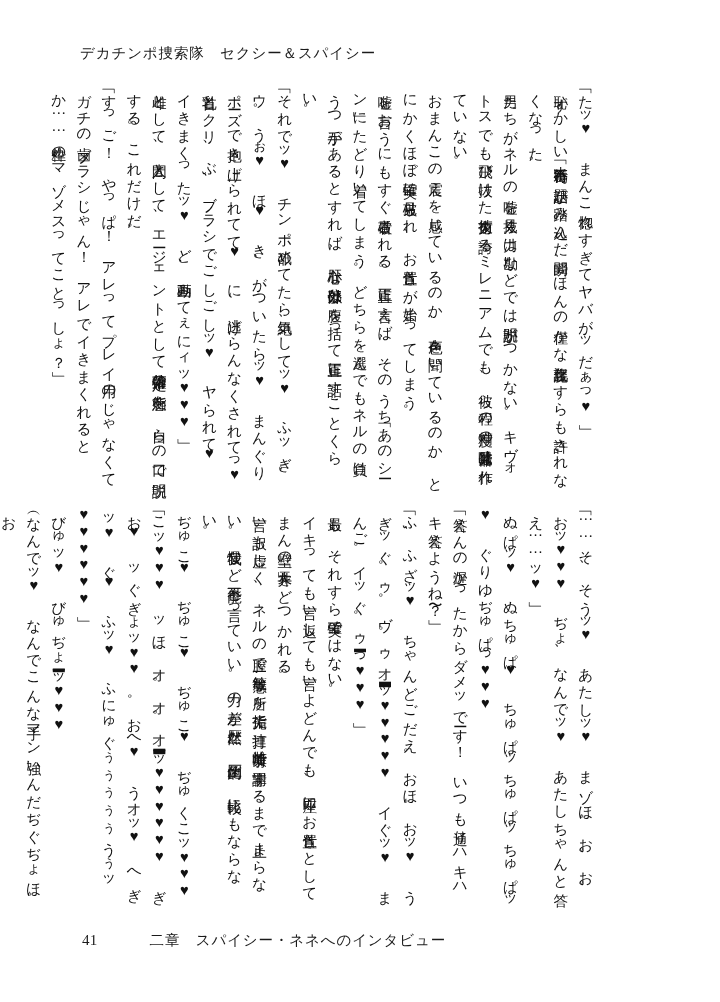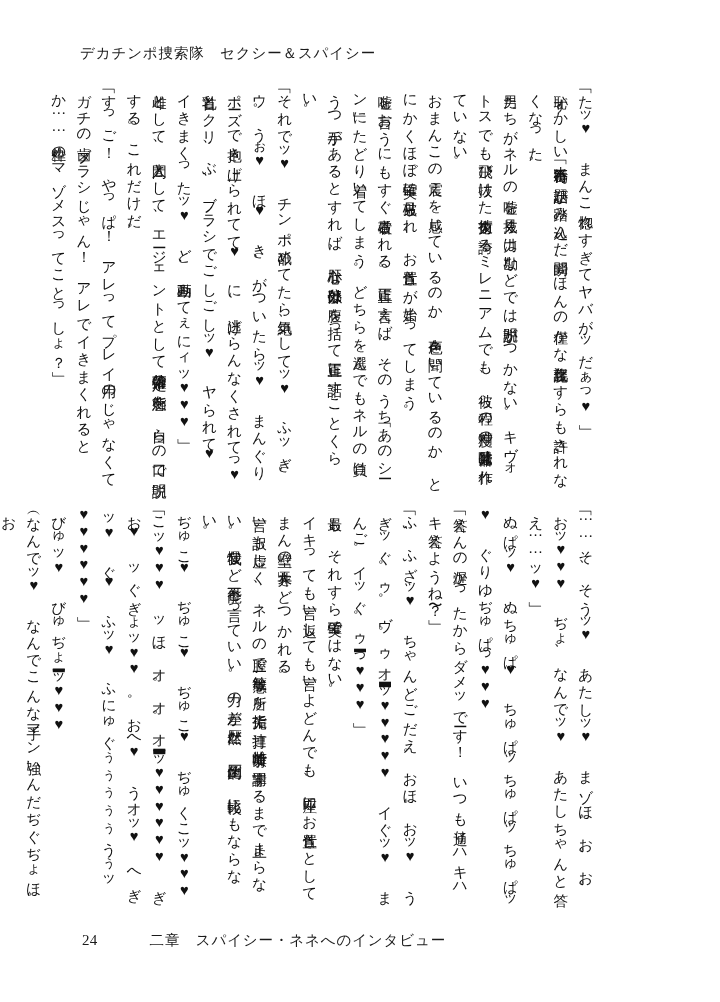--- a/index.html
+++ b/index.html
@@ -107,17 +107,17 @@
 最も、それすら確実ではない。
 イキっても言い返しても言いよどんでも、即座にお仕置きとしてまん壁の「天井」をどつかれる。
 言い訳も虚しく、ネルの膣で一等敏感な所を指先で連打。雌汁噴射で謝罪するまで止まらない。我慢など不可能と言っていい。力の差が歴然だ。圧倒的だ。比較にもならない。
 ぢゅこ♥　ぢゅこ♥　ぢゅこ♥　ぢゅくこッ♥♥♥
 「こッ♥♥♥　ッほ。オ。オ。オーーーーーーッ♥♥♥♥♥♥　ぎお♥　ッぐぎょッ♥♥　。おへ♥　うオッ♥　へぎッ♥　ぐ♥　ふッ♥　ふにゅぐぅぅぅぅぅうぅッ♥♥♥♥♥♥」
 びゅッ♥　びゅぢょーーーーッ♥♥♥
 （なんでッ♥　なんでこんな手マン強いんだぢぐぢょほ。お</p>
   </div>
 
   <div class="folio">
-    <span class="folio-number">24</span>
+    <span class="folio-number">41</span>
     <span class="folio-title">二章　スパイシー・ネネへのインタビュー</span>
   </div>
 
 </div>
 
 </body></html>

